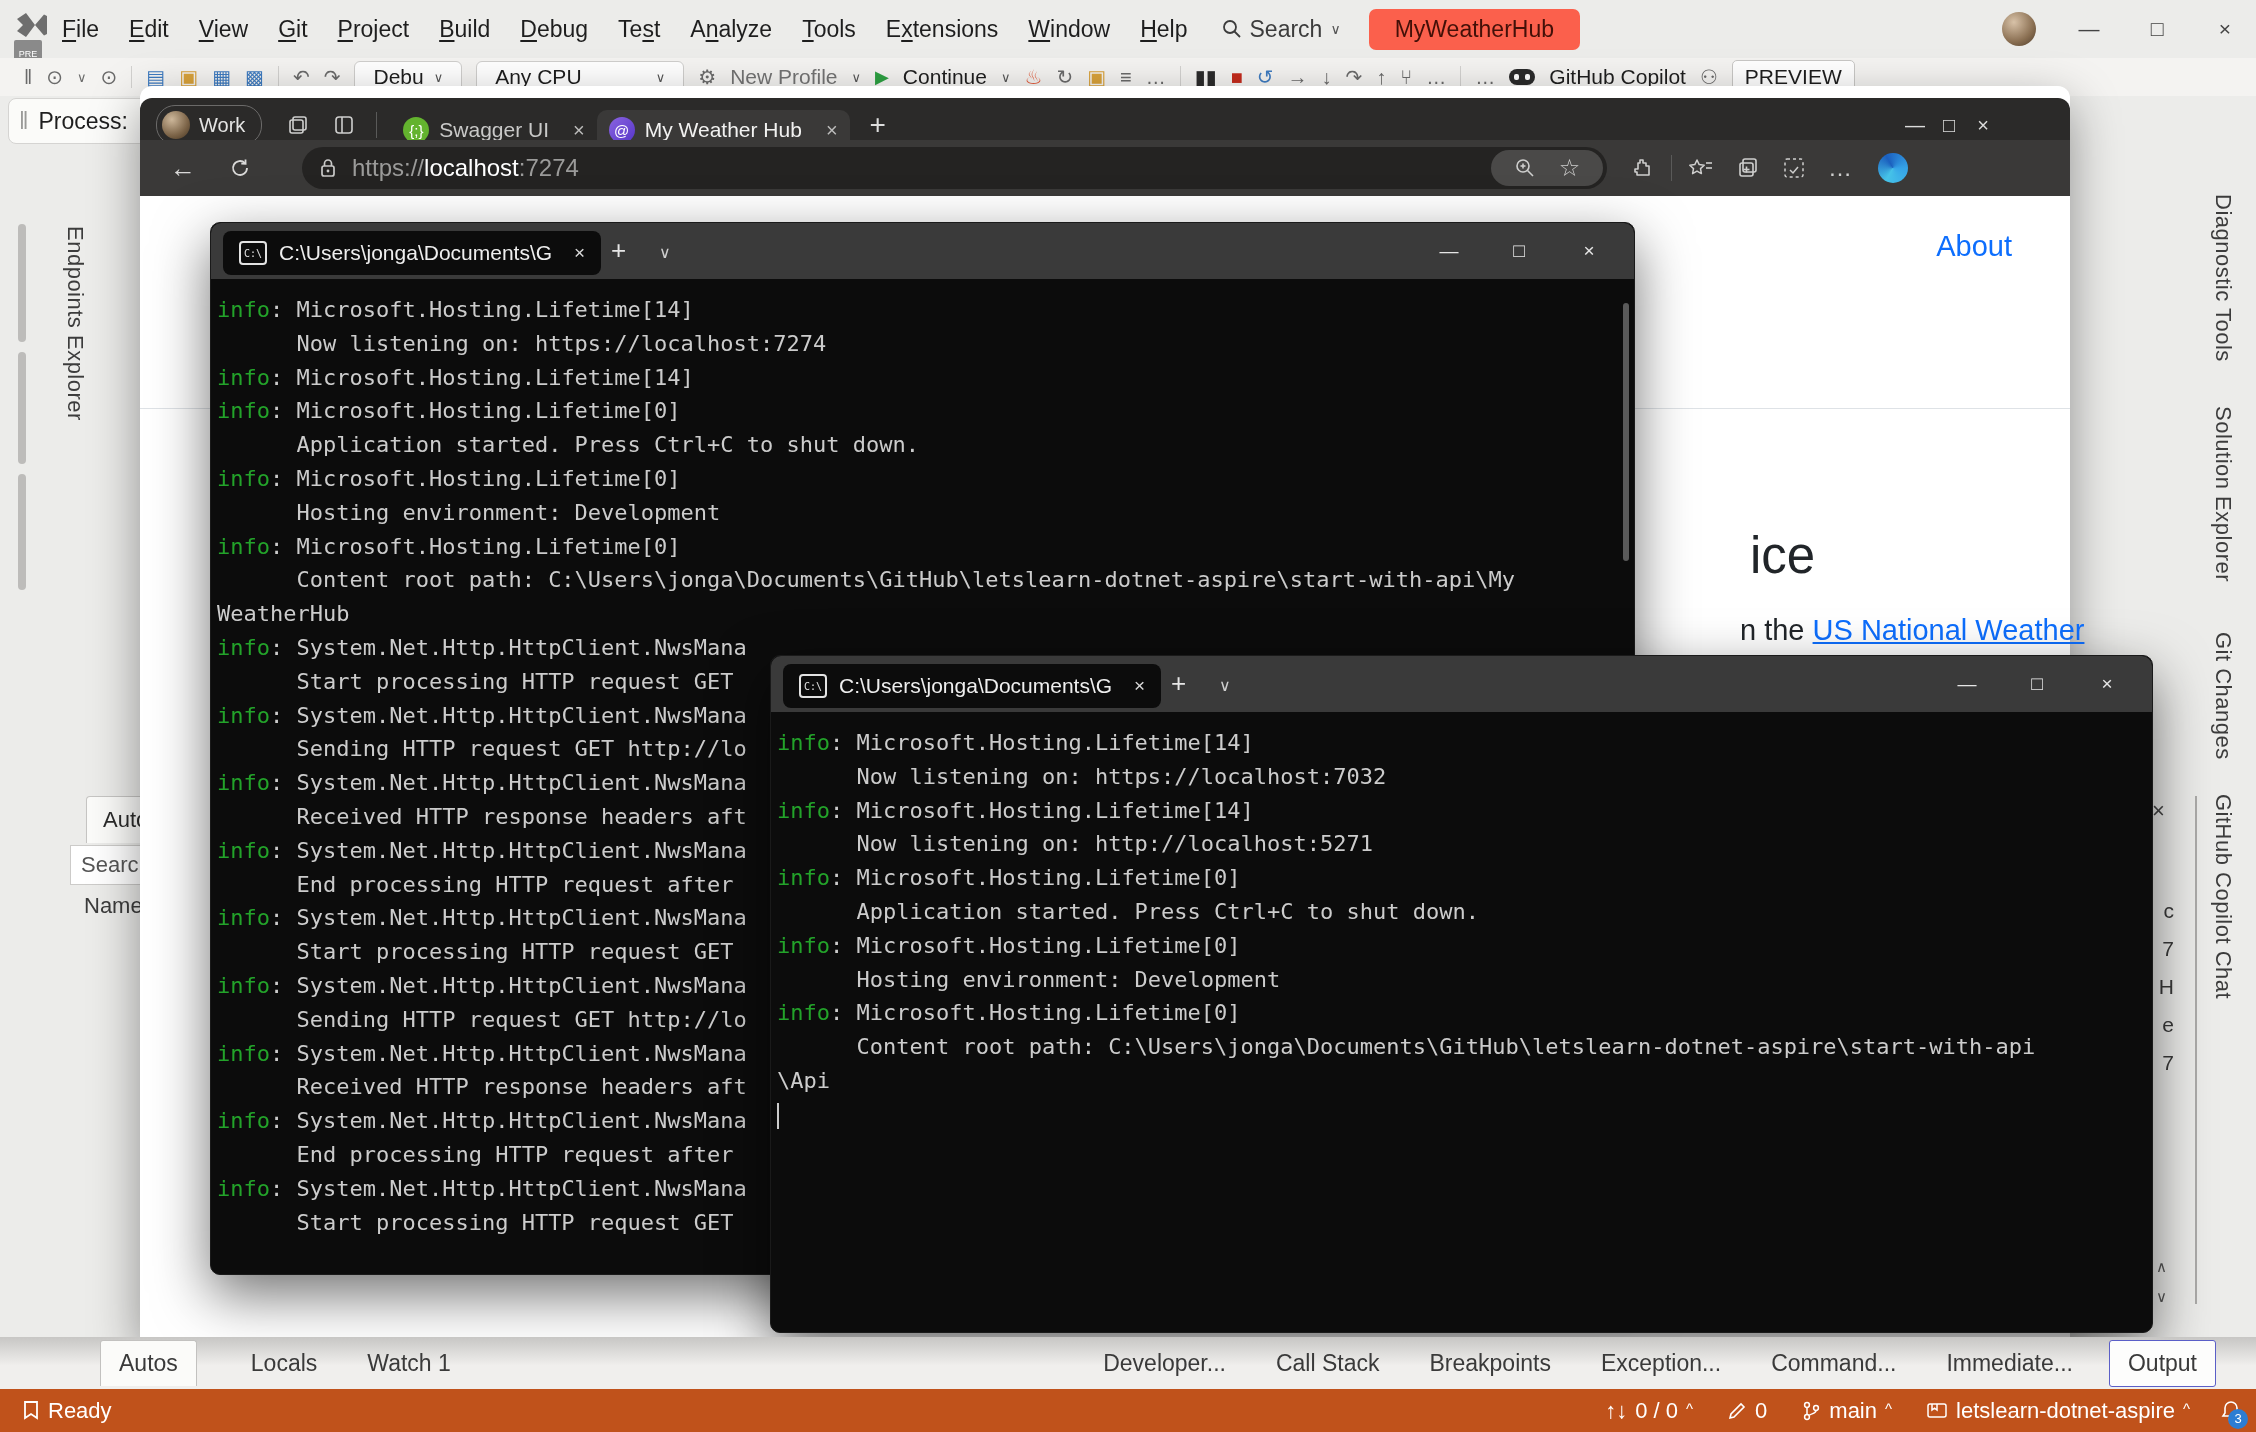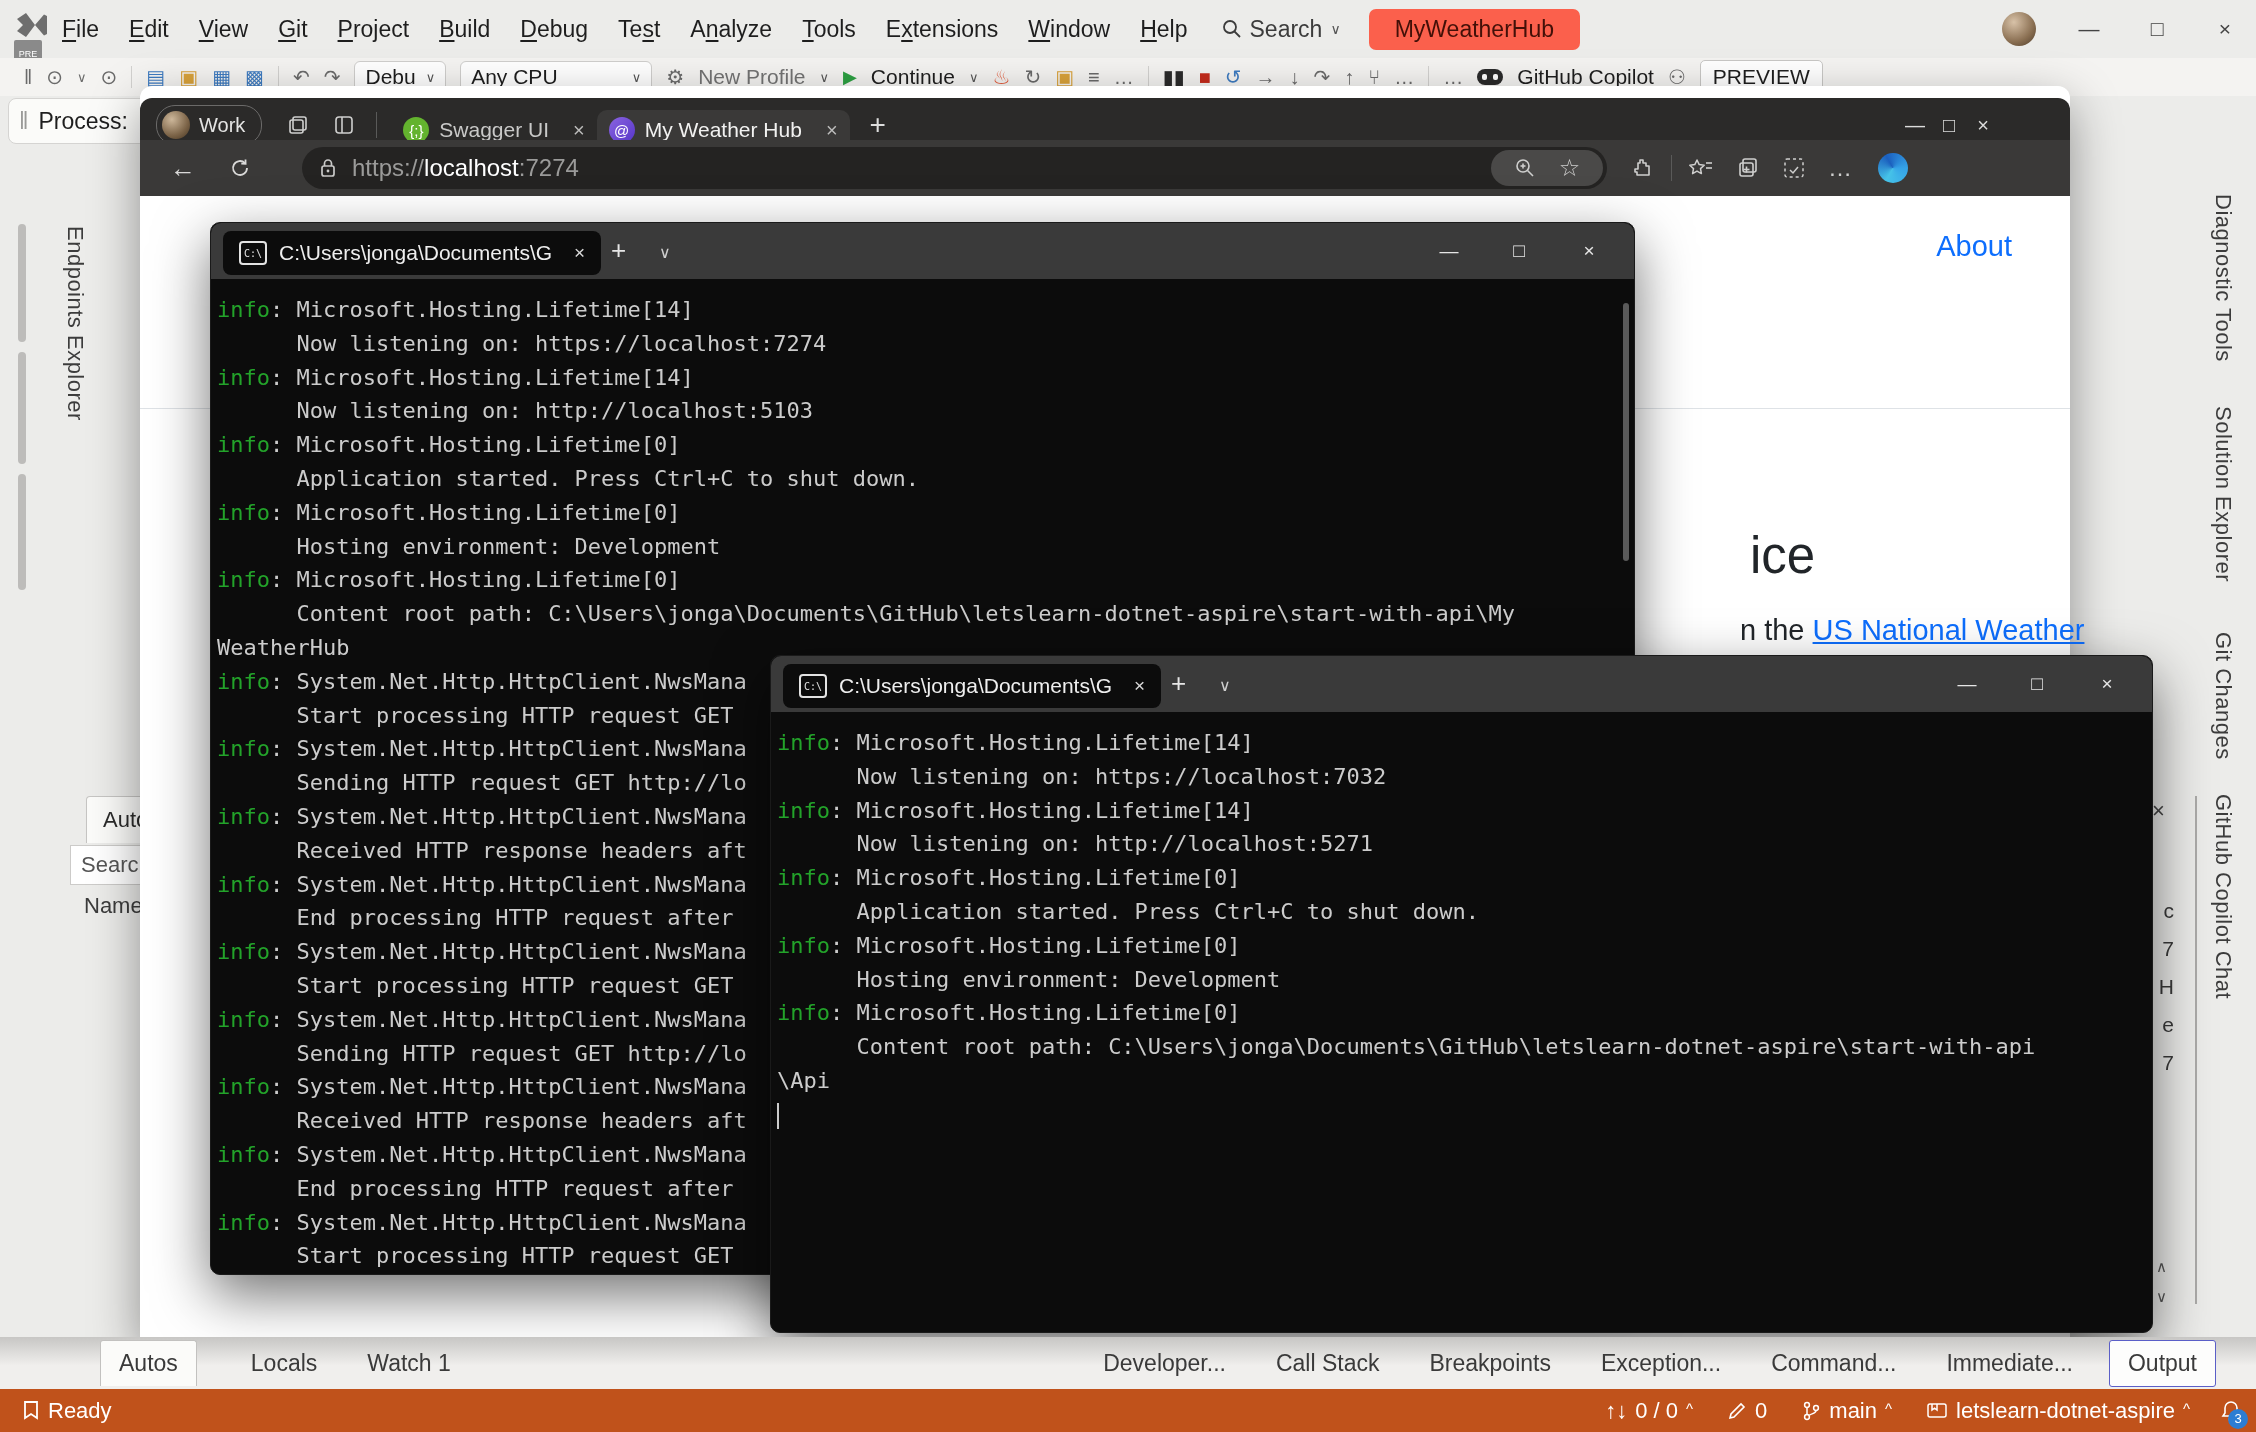--- a/index.html
+++ b/index.html
@@ -14,21 +14,21 @@
   .vs-search{display:flex;align-items:center;gap:8px;margin-left:34px;color:#3C3C3C;font-size:23px;}
   .mwh-btn{margin-left:28px;background:#FB604C;color:#431008;font-size:23px;padding:7px 26px;border-radius:7px;}
   .titlebar-right{position:absolute;right:0;top:0;height:58px;display:flex;align-items:center;gap:38px;padding-right:16px;}
   .win-glyph{color:#444;font-size:21px;width:30px;text-align:center;}
   .avatar{width:34px;height:34px;border-radius:50%;background:radial-gradient(circle at 35% 30%,#d8c2a8,#8a6f52 60%,#4c3a28);}
   .vs-toolbar{left:0;top:58px;width:2256px;height:38px;background:#F4F3F1;display:flex;align-items:center;gap:14px;
               padding-left:24px;font-size:21px;color:#5A5A5A;}
   .tb-ico{font-size:20px;color:#6A6A6A;line-height:1;}
   .tb-sep{width:1px;height:22px;background:#D2D1CF;}
   .combo{display:flex;align-items:center;gap:10px;background:#FFF;border:1px solid #CFCECC;border-radius:6px;
-         height:30px;padding:0 10px;color:#1E1E1E;}
+         height:30px;padding:0 18px;color:#1E1E1E;}
   .play{color:#2DA042;font-size:18px;}
   .preview-pill{background:#FFF;border:1px solid #C8C7C5;border-radius:5px;padding:4px 12px;color:#1E1E1E;font-size:21px;}
   
   .process-chip{left:8px;top:98px;width:150px;height:44px;background:#FBFBF9;border:1px solid #D5D4D2;border-radius:8px;
                 display:flex;align-items:center;gap:10px;padding-left:10px;font-size:23px;color:#1E1E1E;z-index:5;}
   .vscroll-seg{left:18px;width:8px;background:#BDBCBA;border-radius:4px;z-index:5;}
   .vert-label{writing-mode:vertical-rl;font-size:22px;color:#3C3C3C;letter-spacing:.5px;z-index:5;white-space:nowrap;}
   .mini-tab{left:86px;top:796px;width:120px;height:46px;background:#FBFBF9;border:1px solid #C6C5C3;border-bottom:none;
             border-radius:4px 4px 0 0;display:flex;align-items:center;padding-left:16px;font-size:22px;color:#2B2B2B;z-index:5;}
   .mini-search{left:70px;top:845px;width:120px;height:38px;background:#FFF;border:1px solid #CCCBC9;
@@ -351,21 +351,20 @@
       <div class="term-ctrl" style="right:10px;">
         <span>—</span>
         <span>□</span>
         <span>×</span>
       </div>
     </div>
     <div class="term-body" id="t1-lines">
         <div class="tline"><span class="tinfo">info</span>: Microsoft.Hosting.Lifetime[14]</div>
         <div class="tline">      Now listening on: https://localhost:7274</div>
         <div class="tline"><span class="tinfo">info</span>: Microsoft.Hosting.Lifetime[14]</div>
-        <div class="tline">      Now listening on: http://localhost:5103</div>
         <div class="tline"><span class="tinfo">info</span>: Microsoft.Hosting.Lifetime[0]</div>
         <div class="tline">      Application started. Press Ctrl+C to shut down.</div>
         <div class="tline"><span class="tinfo">info</span>: Microsoft.Hosting.Lifetime[0]</div>
         <div class="tline">      Hosting environment: Development</div>
         <div class="tline"><span class="tinfo">info</span>: Microsoft.Hosting.Lifetime[0]</div>
         <div class="tline">      Content root path: C:\Users\jonga\Documents\GitHub\letslearn-dotnet-aspire\start-with-api\My</div>
         <div class="tline">WeatherHub</div>
         <div class="tline"><span class="tinfo">info</span>: System.Net.Http.HttpClient.NwsMana</div>
         <div class="tline">      Start processing HTTP request GET </div>
         <div class="tline"><span class="tinfo">info</span>: System.Net.Http.HttpClient.NwsMana</div>

